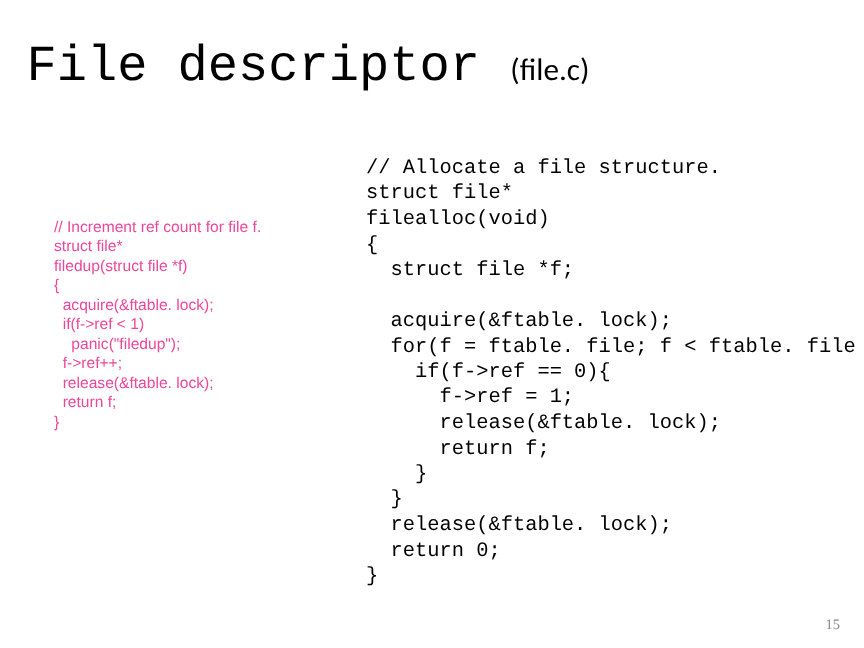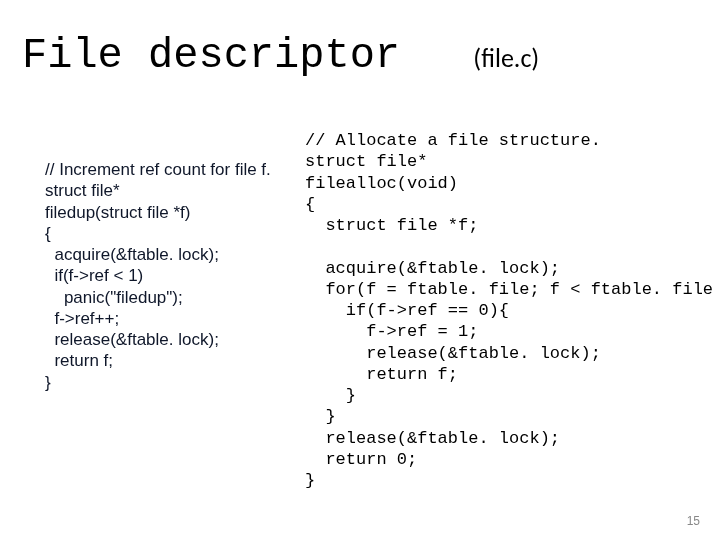--- a/index.html
+++ b/index.html
@@ -26,47 +26,46 @@
       font-weight: 400;
       color: #000;
       display: inline;
     }
     .title-paren {
       font-family: Calibri, Arial, sans-serif;
       font-size: 26px;
       font-weight: 400;
       color: #000;
       display: inline;
-      margin-left: 48px;
     }
     .code-left {
       position: absolute;
-      top: 159px;
+      top: 181px;
       left: 45px;
       font-family: Arial, Helvetica, sans-serif;
-      font-size: 17px;
-      color: #0f172a;
+      font-size: 13px;
+      color: #ec4899;
       line-height: 1.25;
       white-space: pre;
     }
     .code-right {
       position: absolute;
       top: 130px;
       left: 305px;
       font-family: Liberation Mono, monospace;
       font-size: 17px;
       color: #000;
       line-height: 1.25;
       white-space: pre;
     }
     .page-number {
       position: absolute;
       bottom: 12px;
       right: 20px;
-      font-family: Liberation Sans, sans-serif;
+      font-family: Liberation Serif, serif;
       font-size: 12px;
       color: #888;
     }
   </style>
 </head>
 <body>
 
 <div class="title-area">
   <span class="title-main">File descriptor </span><span class="title-paren">(file.c)</span>
 </div>

